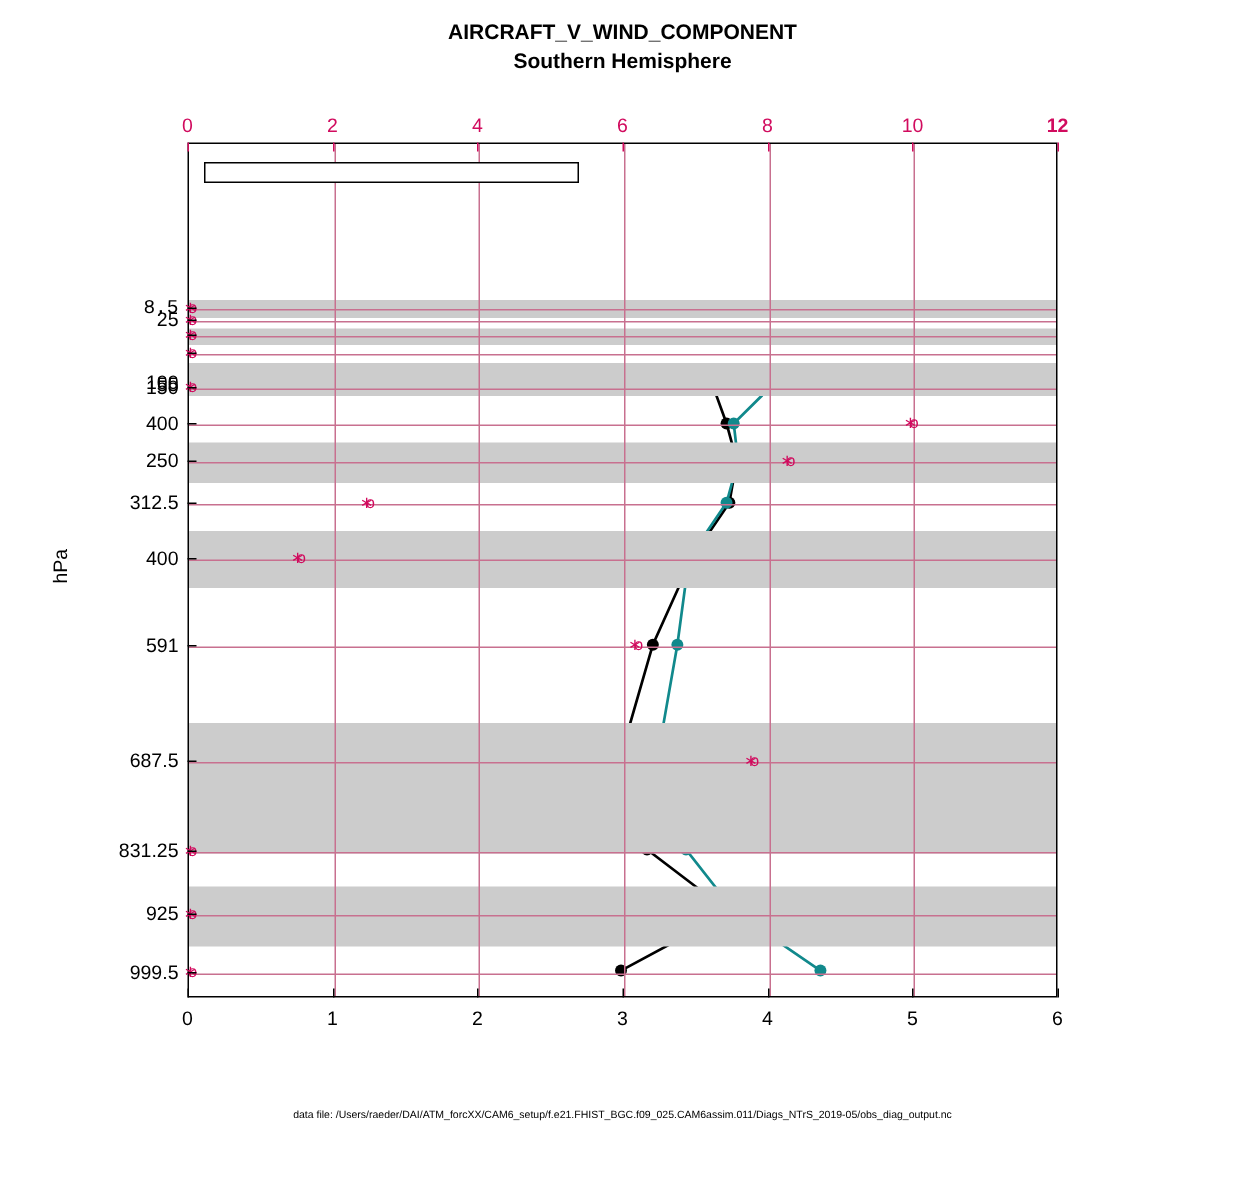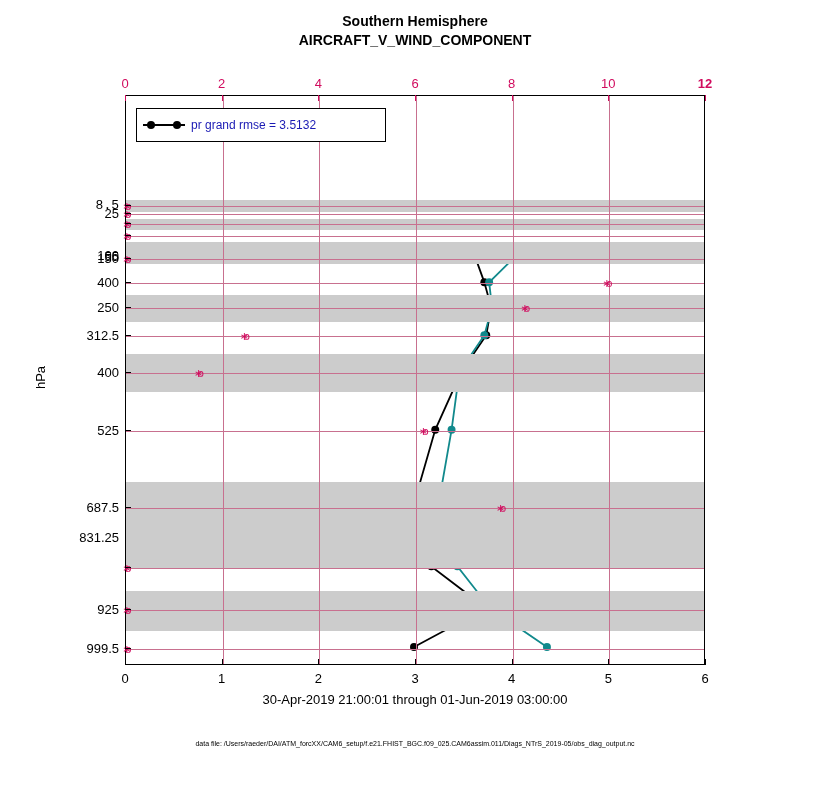--- a/index.html
+++ b/index.html
@@ -201,22 +201,22 @@
     line-height: 1;
     white-space: nowrap;
   }
 </style>
 </head>
 <body>
 
 <div id="root">
 
   <div class="title-block">
+    <div class="title-line">AIRCRAFT_V_WIND_COMPONENT</div>
     <div class="title-line">Southern Hemisphere</div>
-    <div class="title-line">AIRCRAFT_V_WIND_COMPONENT</div>
   </div>
 
 
   <div class="axis-ylabel">hPa</div>
 
   <div id="plot">
     <svg class="series-layer" id="series-svg" viewBox="0 0 580 570" preserveAspectRatio="none">
         <polyline points="350.9,163.0 359.6,187.0 366.4,212.0 361.5,240.0 336.4,277.0 310.3,335.0 288.1,412.0 306.4,472.0 361.5,514.0 289.0,553.0" fill="none" stroke="#000000" stroke-width="1.8"></polyline>
         <circle cx="350.9" cy="163.0" r="4" fill="#000000"></circle>
         <circle cx="359.6" cy="187.0" r="4" fill="#000000"></circle>
@@ -290,31 +290,22 @@
       <div class="obs-marker" style="left: 374.583px; top: 412px;">∗</div>
       <div class="obs-marker" style="left: 2.41667px; top: 472px;">o</div>
       <div class="obs-marker" style="left: 0.966667px; top: 472px;">∗</div>
       <div class="obs-marker" style="left: 2.41667px; top: 514px;">o</div>
       <div class="obs-marker" style="left: 0.966667px; top: 514px;">∗</div>
       <div class="obs-marker" style="left: 2.41667px; top: 553px;">o</div>
       <div class="obs-marker" style="left: 0.966667px; top: 553px;">∗</div>
     </div>
 
   <div id="legend">
-    <div class="legend-row">
-      <span class="legend-sample">
-        <span class="legend-line" style="background:#000000"></span>
-        <span class="legend-dot" style="left:4px; background:#000000"></span>
-        <span class="legend-dot" style="left:30px; background:#000000"></span>
-      </span>
-      <span class="legend-text">pr grand rmse = 3.5132</span>
-    </div>
   </div>
 
-  <div class="date-range">30-Apr-2019 21:00:01 through 01-Jun-2019 03:00:00</div>
   <div class="datafile">data file: /Users/raeder/DAI/ATM_forcXX/CAM6_setup/f.e21.FHIST_BGC.f09_025.CAM6assim.011/Diags_NTrS_2019-05/obs_diag_output.nc</div>
 
 <div class="tick-bottom" style="left: 125px; top: 659px;"></div>
     <div class="xtick-label" style="left: 125px; top: 671px;">0</div>
     <div class="tick-bottom" style="left: 221.667px; top: 659px;"></div>
     <div class="xtick-label" style="left: 221.667px; top: 671px;">1</div>
     <div class="tick-bottom" style="left: 318.333px; top: 659px;"></div>
     <div class="xtick-label" style="left: 318.333px; top: 671px;">2</div>
     <div class="tick-bottom" style="left: 415px; top: 659px;"></div>
     <div class="xtick-label" style="left: 415px; top: 671px;">3</div>
@@ -350,22 +341,22 @@
     <div class="ytick-label" style="left: 59px; width: 60px; top: 258px;">150</div>
     <div class="tick-left" style="left: 125px; top: 282px;"></div>
     <div class="ytick-label" style="left: 59px; width: 60px; top: 282px;">400</div>
     <div class="tick-left" style="left: 125px; top: 307px;"></div>
     <div class="ytick-label" style="left: 59px; width: 60px; top: 307px;">250</div>
     <div class="tick-left" style="left: 125px; top: 335px;"></div>
     <div class="ytick-label" style="left: 59px; width: 60px; top: 335px;">312.5</div>
     <div class="tick-left" style="left: 125px; top: 372px;"></div>
     <div class="ytick-label" style="left: 59px; width: 60px; top: 372px;">400</div>
     <div class="tick-left" style="left: 125px; top: 430px;"></div>
-    <div class="ytick-label" style="left: 59px; width: 60px; top: 430px;">525</div>
+    <div class="ytick-label" style="left: 59px; width: 60px; top: 430px;">591</div>
     <div class="tick-left" style="left: 125px; top: 507px;"></div>
     <div class="ytick-label" style="left: 59px; width: 60px; top: 507px;">687.5</div>
     <div class="tick-left" style="left: 125px; top: 567px;"></div>
-    <div class="ytick-label" style="left: 59px; width: 60px; top: 537px;">831.25</div>
+    <div class="ytick-label" style="left: 59px; width: 60px; top: 567px;">831.25</div>
     <div class="tick-left" style="left: 125px; top: 609px;"></div>
     <div class="ytick-label" style="left: 59px; width: 60px; top: 609px;">925</div>
     <div class="tick-left" style="left: 125px; top: 648px;"></div>
     <div class="ytick-label" style="left: 59px; width: 60px; top: 648px;">999.5</div>
   </div>
 
 </body></html>

